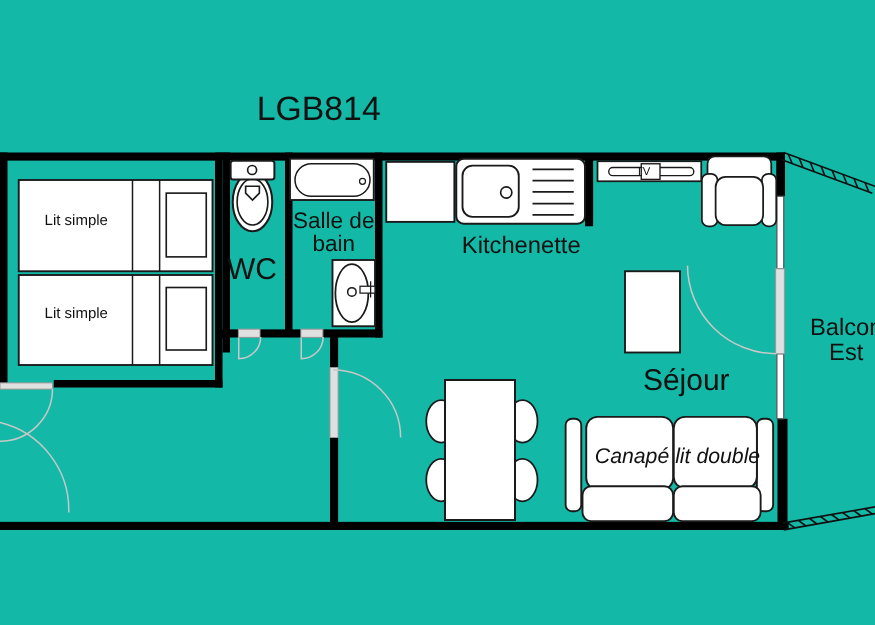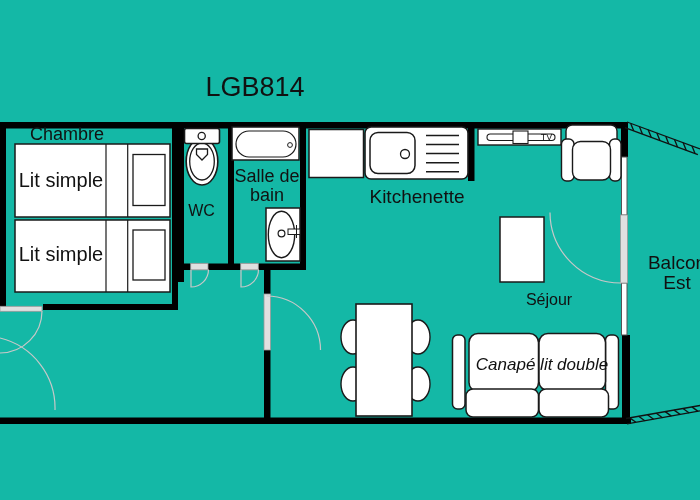--- a/index.html
+++ b/index.html
@@ -6,22 +6,22 @@
   #stage{
     position:relative;width:700px;height:500px;background:#14b8a6;overflow:hidden;
     font-family:"Liberation Sans","DejaVu Sans",sans-serif;color:#111;
   }
   #plan-svg{position:absolute;left:0;top:0;}
   .label{position:absolute;text-align:center;line-height:1.06;color:#111;white-space:nowrap;}
   .label.wrap{white-space:normal;}
   .title{font-size:27px;}
   .room{font-size:19px;}
   .fs18{font-size:18px;}
-  .fs20{font-size:16px;}
-  .fs17{font-size:20px;}
+  .fs20{font-size:24px;}
+  .fs17{font-size:12px;}
   .fs16{font-size:17px;}
   .tv-label{font-size:9px;line-height:13px;}
 </style>
 </head>
 <body>
 
 <div id="stage">
 
   <svg id="plan-svg" width="700" height="500" viewBox="0 0 700 500">
 
@@ -167,21 +167,20 @@
       <rect x="605.5" y="335" width="13" height="74" rx="5"></rect>
       <rect x="469" y="333.5" width="69.5" height="58" rx="9"></rect>
       <rect x="539" y="333.5" width="66.5" height="57" rx="9"></rect>
       <rect x="466" y="389" width="72.5" height="28" rx="7"></rect>
       <rect x="539" y="389" width="69.5" height="28" rx="7"></rect>
     </g>
   </svg>
 
   <div class="label title" style="left:155px;top:73px;width:200px;">LGB814</div>
 
-  <div class="label fs18" style="left:19px;top:125px;width:96px;">Chambre</div>
 
   <div class="label fs17" style="left:13px;top:170px;width:96px;">Lit simple</div>
 
   <div class="label fs17" style="left:13px;top:244px;width:96px;">Lit simple</div>
 
   <div class="label fs20" style="left:171px;top:203px;width:61px;">WC</div>
 
   <div class="label room" style="left:352px;top:187px;width:130px;">Kitchenette</div>
 
   <div class="label fs18 wrap" style="left:227px;top:167px;width:80px;">
@@ -192,15 +191,15 @@
   <div class="label fs20" style="left:499px;top:292px;width:100px;text-align:center;">Séjour</div>
 
 
   <div class="label fs16" style="left:463px;top:356px;width:158px;font-style:italic;">Canapé lit double</div>
 
   <div class="label room wrap" style="left:643px;top:253px;width:68px;line-height:20px;">
     <span>Balcon</span><br>
     <span>Est</span>
   </div>
 
-  <div class="label tv-label" style="left:539px;top:131px;width:15px;">TV</div>
+  <div class="label tv-label" style="left:507px;top:131px;width:15px;">TV</div>
 
 </div>
 
 </body></html>

